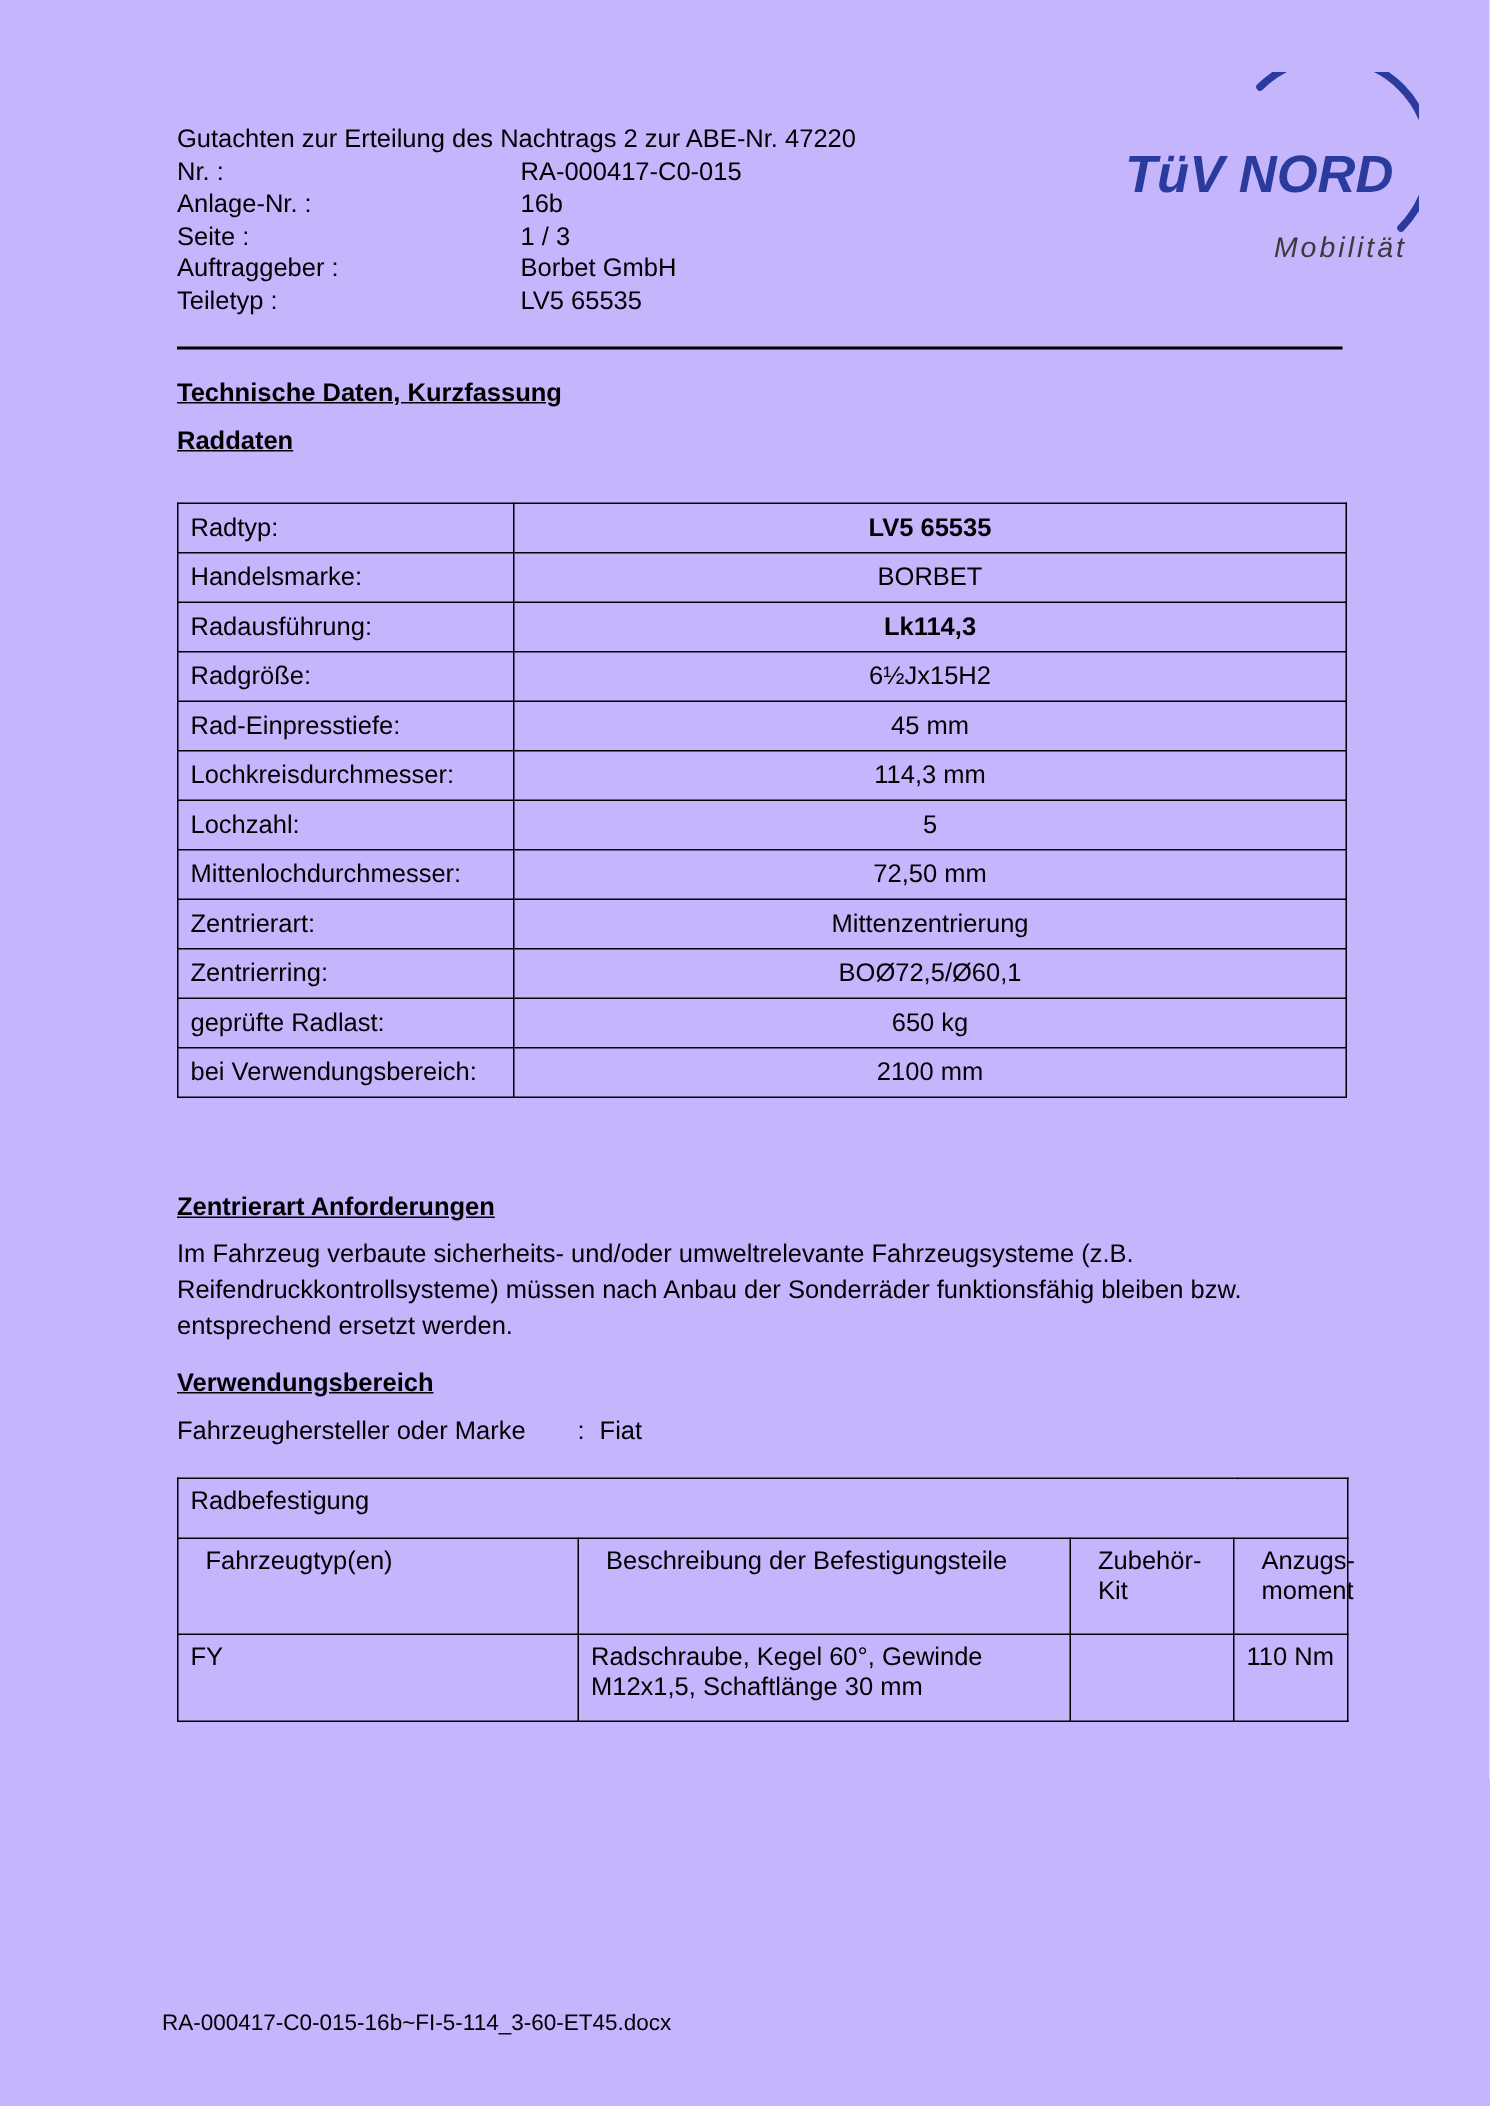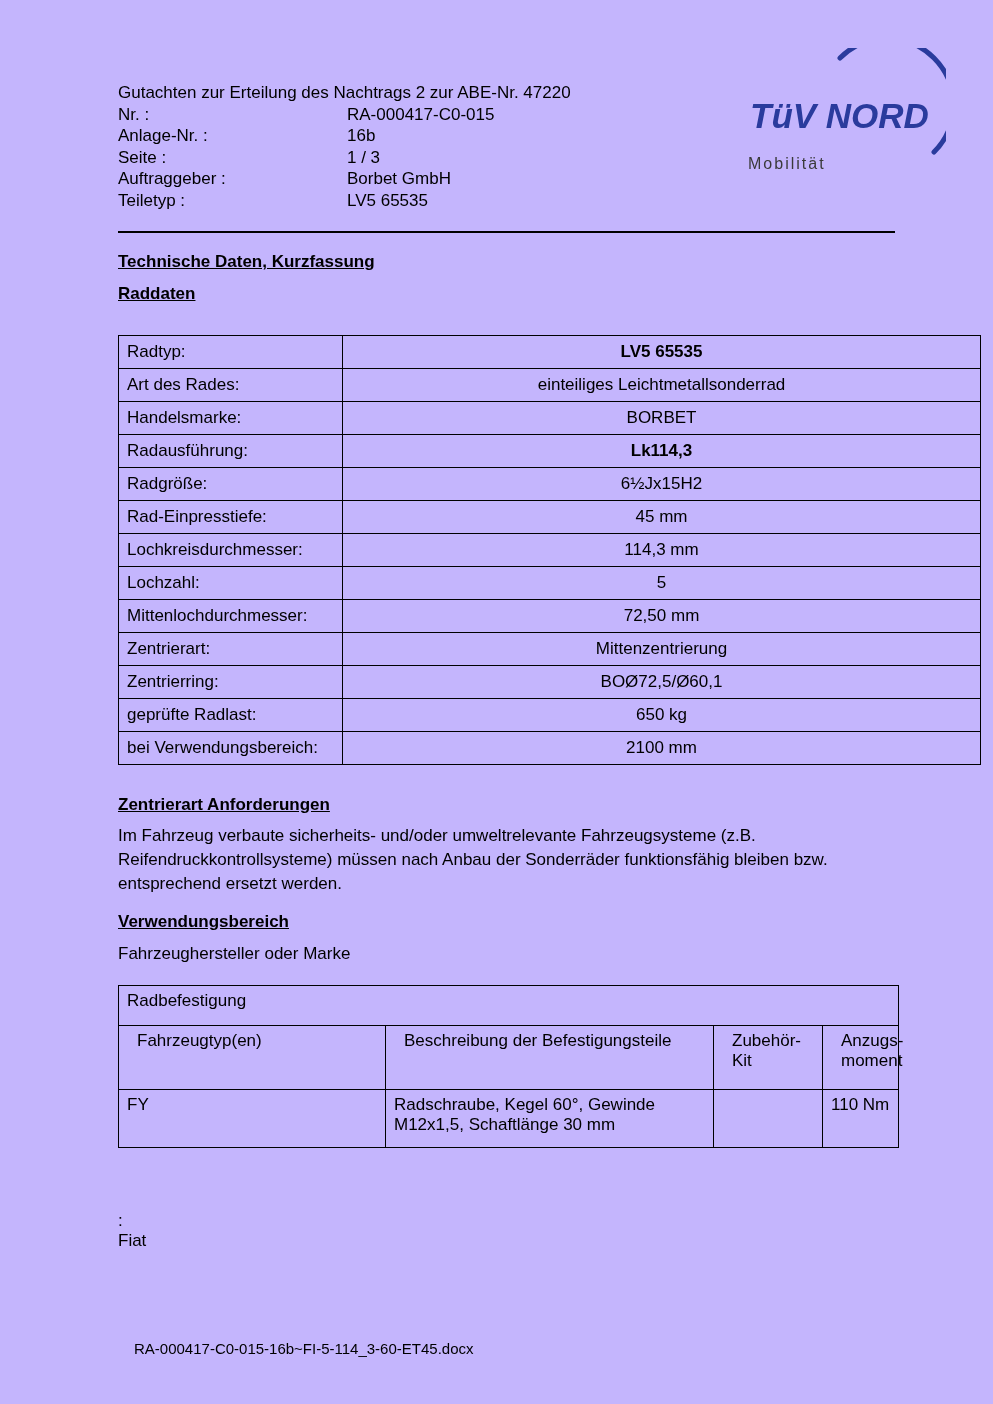--- a/index.html
+++ b/index.html
@@ -16,59 +16,59 @@
   }
 
   
   .header-block { position: absolute; left: 118px; top: 82px; width: 620px; }
   .header-line { display: flex; line-height: 21.5px; }
   .header-label { width: 229px; flex: 0 0 229px; }
   .header-title { line-height: 21.5px; }
 
   
   .logo-wrap { position: absolute; left: 748px; top: 48px; width: 200px; }
-  .logo-sub { letter-spacing: 2px; font-size: 16px; color: #3a3a3a; margin-top: -6px; padding-right: 10px; }
+  .logo-sub { text-align: right; font-style: italic; letter-spacing: 2px; font-size: 19px; color: #3a3a3a; margin-top: -6px; padding-right: 10px; }
 
   .divider { position: absolute; left: 118px; top: 231px; width: 777px; border-top: 2px solid #000; }
 
   .heading { position: absolute; left: 118px; font-weight: bold; text-decoration: underline; }
   .h-tech { top: 252px; }
   .h-rad { top: 284px; }
   .h-allg { top: 795px; }
   .h-verw { top: 912px; }
 
   
   table { border-collapse: collapse; }
   td { border: 1px solid #000; padding: 5px 8px; }
-  .raddaten { position: absolute; left: 118px; top: 335px; width: 863px; table-layout: fixed; }
+  .raddaten { position: absolute; left: 118px; top: 335px; width: 780px; table-layout: fixed; }
   .raddaten td { height: 33px; vertical-align: middle; }
   .raddaten .lbl { width: 224px; text-align: left; }
   .raddaten .val { text-align: center; }
   .bold { font-weight: bold; }
 
   
   .para { position: absolute; left: 118px; top: 824px; width: 782px; line-height: 24px; }
 
   
-  .hersteller { position: absolute; left: 118px; top: 944px; display: flex; flex-direction: column; }
+  .hersteller { position: absolute; left: 118px; top: 944px; display: flex; }
   .hersteller .hl { width: 267px; flex: 0 0 267px; }
   .hersteller .sep { margin-right: 10px; }
 
   
   .radbef { position: absolute; left: 118px; top: 985px; width: 780px; table-layout: fixed; }
   .radbef td { vertical-align: top; }
   .radbef .title-row td { height: 40px; margin-top: 33px; }
   .radbef .head-row td { height: 64px; padding-left: 18px; }
   .radbef .body-row td { height: 58px; }
   .c1 { width: 267px; }
   .c2 { width: 328px; }
   .c3 { width: 109px; }
   .c4 { width: 76px; }
 
-  .footer { position: absolute; left: 134px; top: 1340px; font-size: 15px; }
+  .footer { position: absolute; left: 108px; top: 1340px; font-size: 15px; }
 </style>
 </head>
 <body>
 
 <div class="page">
 
   <div class="header-block">
     <div class="header-title">Gutachten zur Erteilung des Nachtrags 2 zur ABE-Nr. 47220</div>
     <div class="header-line">
       <span class="header-label">Nr. :</span>
@@ -103,24 +103,20 @@
   <div class="divider"></div>
 
   <div class="heading h-tech">Technische Daten, Kurzfassung</div>
   <div class="heading h-rad">Raddaten</div>
 
   <table class="raddaten">
     <tbody>
       <tr>
         <td class="lbl">Radtyp:</td>
         <td class="val bold">LV5 65535</td>
-      </tr>
-      <tr>
-        <td class="lbl">Art des Rades:</td>
-        <td class="val">einteiliges Leichtmetallsonderrad</td>
       </tr>
       <tr>
         <td class="lbl">Handelsmarke:</td>
         <td class="val">BORBET</td>
       </tr>
       <tr>
         <td class="lbl">Radausführung:</td>
         <td class="val bold">Lk114,3</td>
       </tr>
       <tr>

